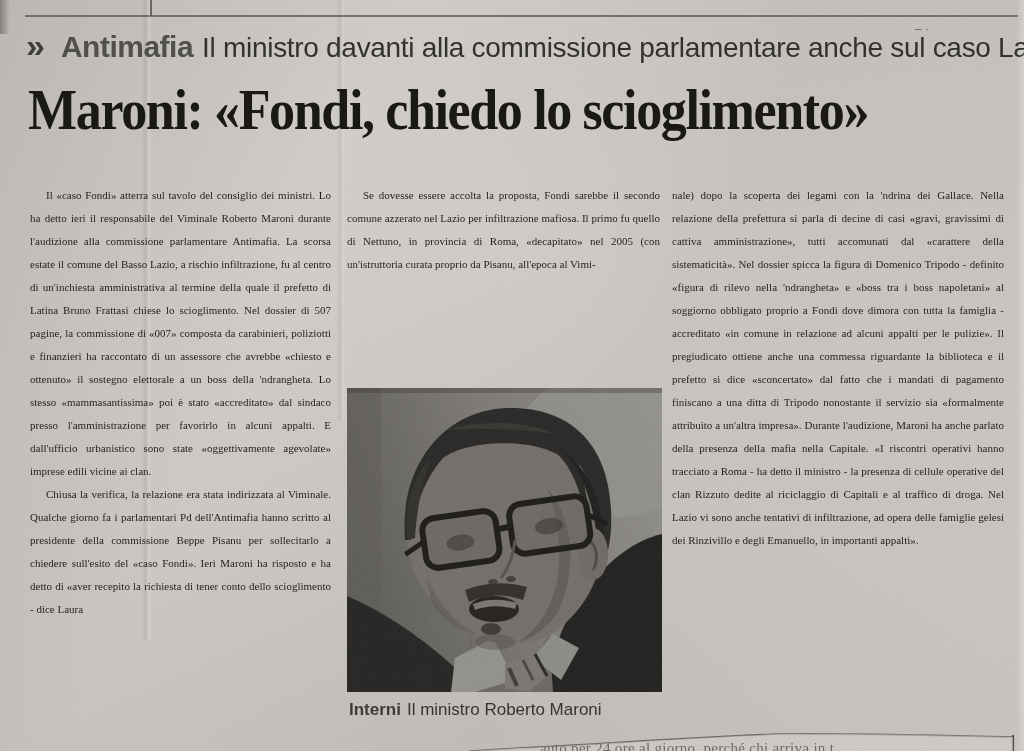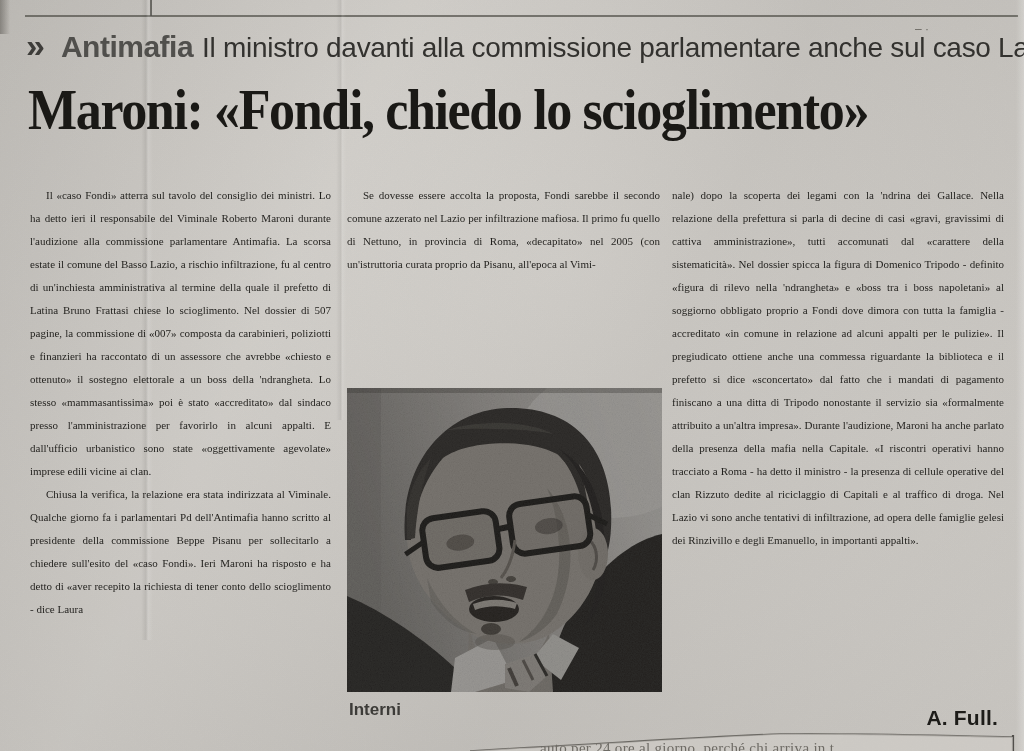--- a/index.html
+++ b/index.html
@@ -98,21 +98,20 @@
   </div>
 
   <div class="col col-2">
     <p class="indent">Se dovesse essere accolta la proposta, Fondi sarebbe il secondo comune azzerato nel Lazio per infiltrazione mafiosa. Il primo fu quello di Nettuno, in provincia di Roma, «decapitato» nel 2005 (con un'istruttoria curata proprio da Pisanu, all'epoca al Vimi-</p>
   </div>
 
   <div class="col col-3">
     <p>nale) dopo la scoperta dei legami con la 'ndrina dei Gallace. Nella relazione della prefettura si parla di decine di casi «gravi, gravissimi di cattiva amministrazione», tutti accomunati dal «carattere della sistematicità». Nel dossier spicca la figura di Domenico Tripodo - definito «figura di rilevo nella 'ndrangheta» e «boss tra i boss napoletani» al soggiorno obbligato proprio a Fondi dove dimora con tutta la famiglia - accreditato «in comune in relazione ad alcuni appalti per le pulizie». Il pregiudicato ottiene anche una commessa riguardante la biblioteca e il prefetto si dice «sconcertato» dal fatto che i mandati di pagamento finiscano a una ditta di Tripodo nonostante il servizio sia «formalmente attribuito a un'altra impresa». Durante l'audizione, Maroni ha anche parlato della presenza della mafia nella Capitale. «I riscontri operativi hanno tracciato a Roma - ha detto il ministro - la presenza di cellule operative del clan Rizzuto dedite al riciclaggio di Capitali e al traffico di droga. Nel Lazio vi sono anche tentativi di infiltrazione, ad opera delle famiglie gelesi dei Rinzivillo e degli Emanuello, in importanti appalti».</p>
   </div>
 
-  <div class="byline">A. Full.</div>
 
   <figure class="photo">
     <svg viewBox="0 0 315 304" xmlns="http://www.w3.org/2000/svg">
       <defs>
         <linearGradient id="bgGrad" x1="0" y1="0.3" x2="1" y2="0">
           <stop offset="0" stop-color="#8f8c87"></stop>
           <stop offset="0.45" stop-color="#b5b1ac"></stop>
           <stop offset="1" stop-color="#d7d4cf"></stop>
         </linearGradient>
         <filter id="pgrain">
@@ -176,20 +175,21 @@
       <ellipse cx="148" cy="254" rx="20" ry="8" fill="#6d6861" opacity="0.4"></ellipse>
 
       <rect x="0" y="0" width="315" height="5" fill="#4a4743" opacity="0.35"></rect>
 
       <rect x="0" y="0" width="315" height="304" filter="url(#pgrain)" opacity="0.35"></rect>
     </svg>
   </figure>
 
   <div class="caption">
     <span class="ctag">Interni</span>
+    <span class="ctxt">Il ministro Roberto Maroni</span>
   </div>
 
   <svg class="torn" xmlns="http://www.w3.org/2000/svg" viewBox="0 0 1024 751">
     <path d="M470,751 L520,748 C600,744 700,737 780,734 C860,733 950,736 1012,737" fill="none" stroke="#55524d" stroke-width="1.6" opacity="0.8"></path>
     <path d="M1013,735 L1013,751" stroke="#3d3b37" stroke-width="2.2" opacity="0.85"></path>
     <path d="M470,751 L520,748 C600,744 700,737 780,734 C860,733 950,736 1013,737 L1013,751 Z" fill="#d2cfca" opacity="0.6"></path>
   </svg>
   <div class="bottom-fragment">auto per 24 ore al giorno, perché chi arriva in t</div>
 
   <svg class="grain" xmlns="http://www.w3.org/2000/svg">

